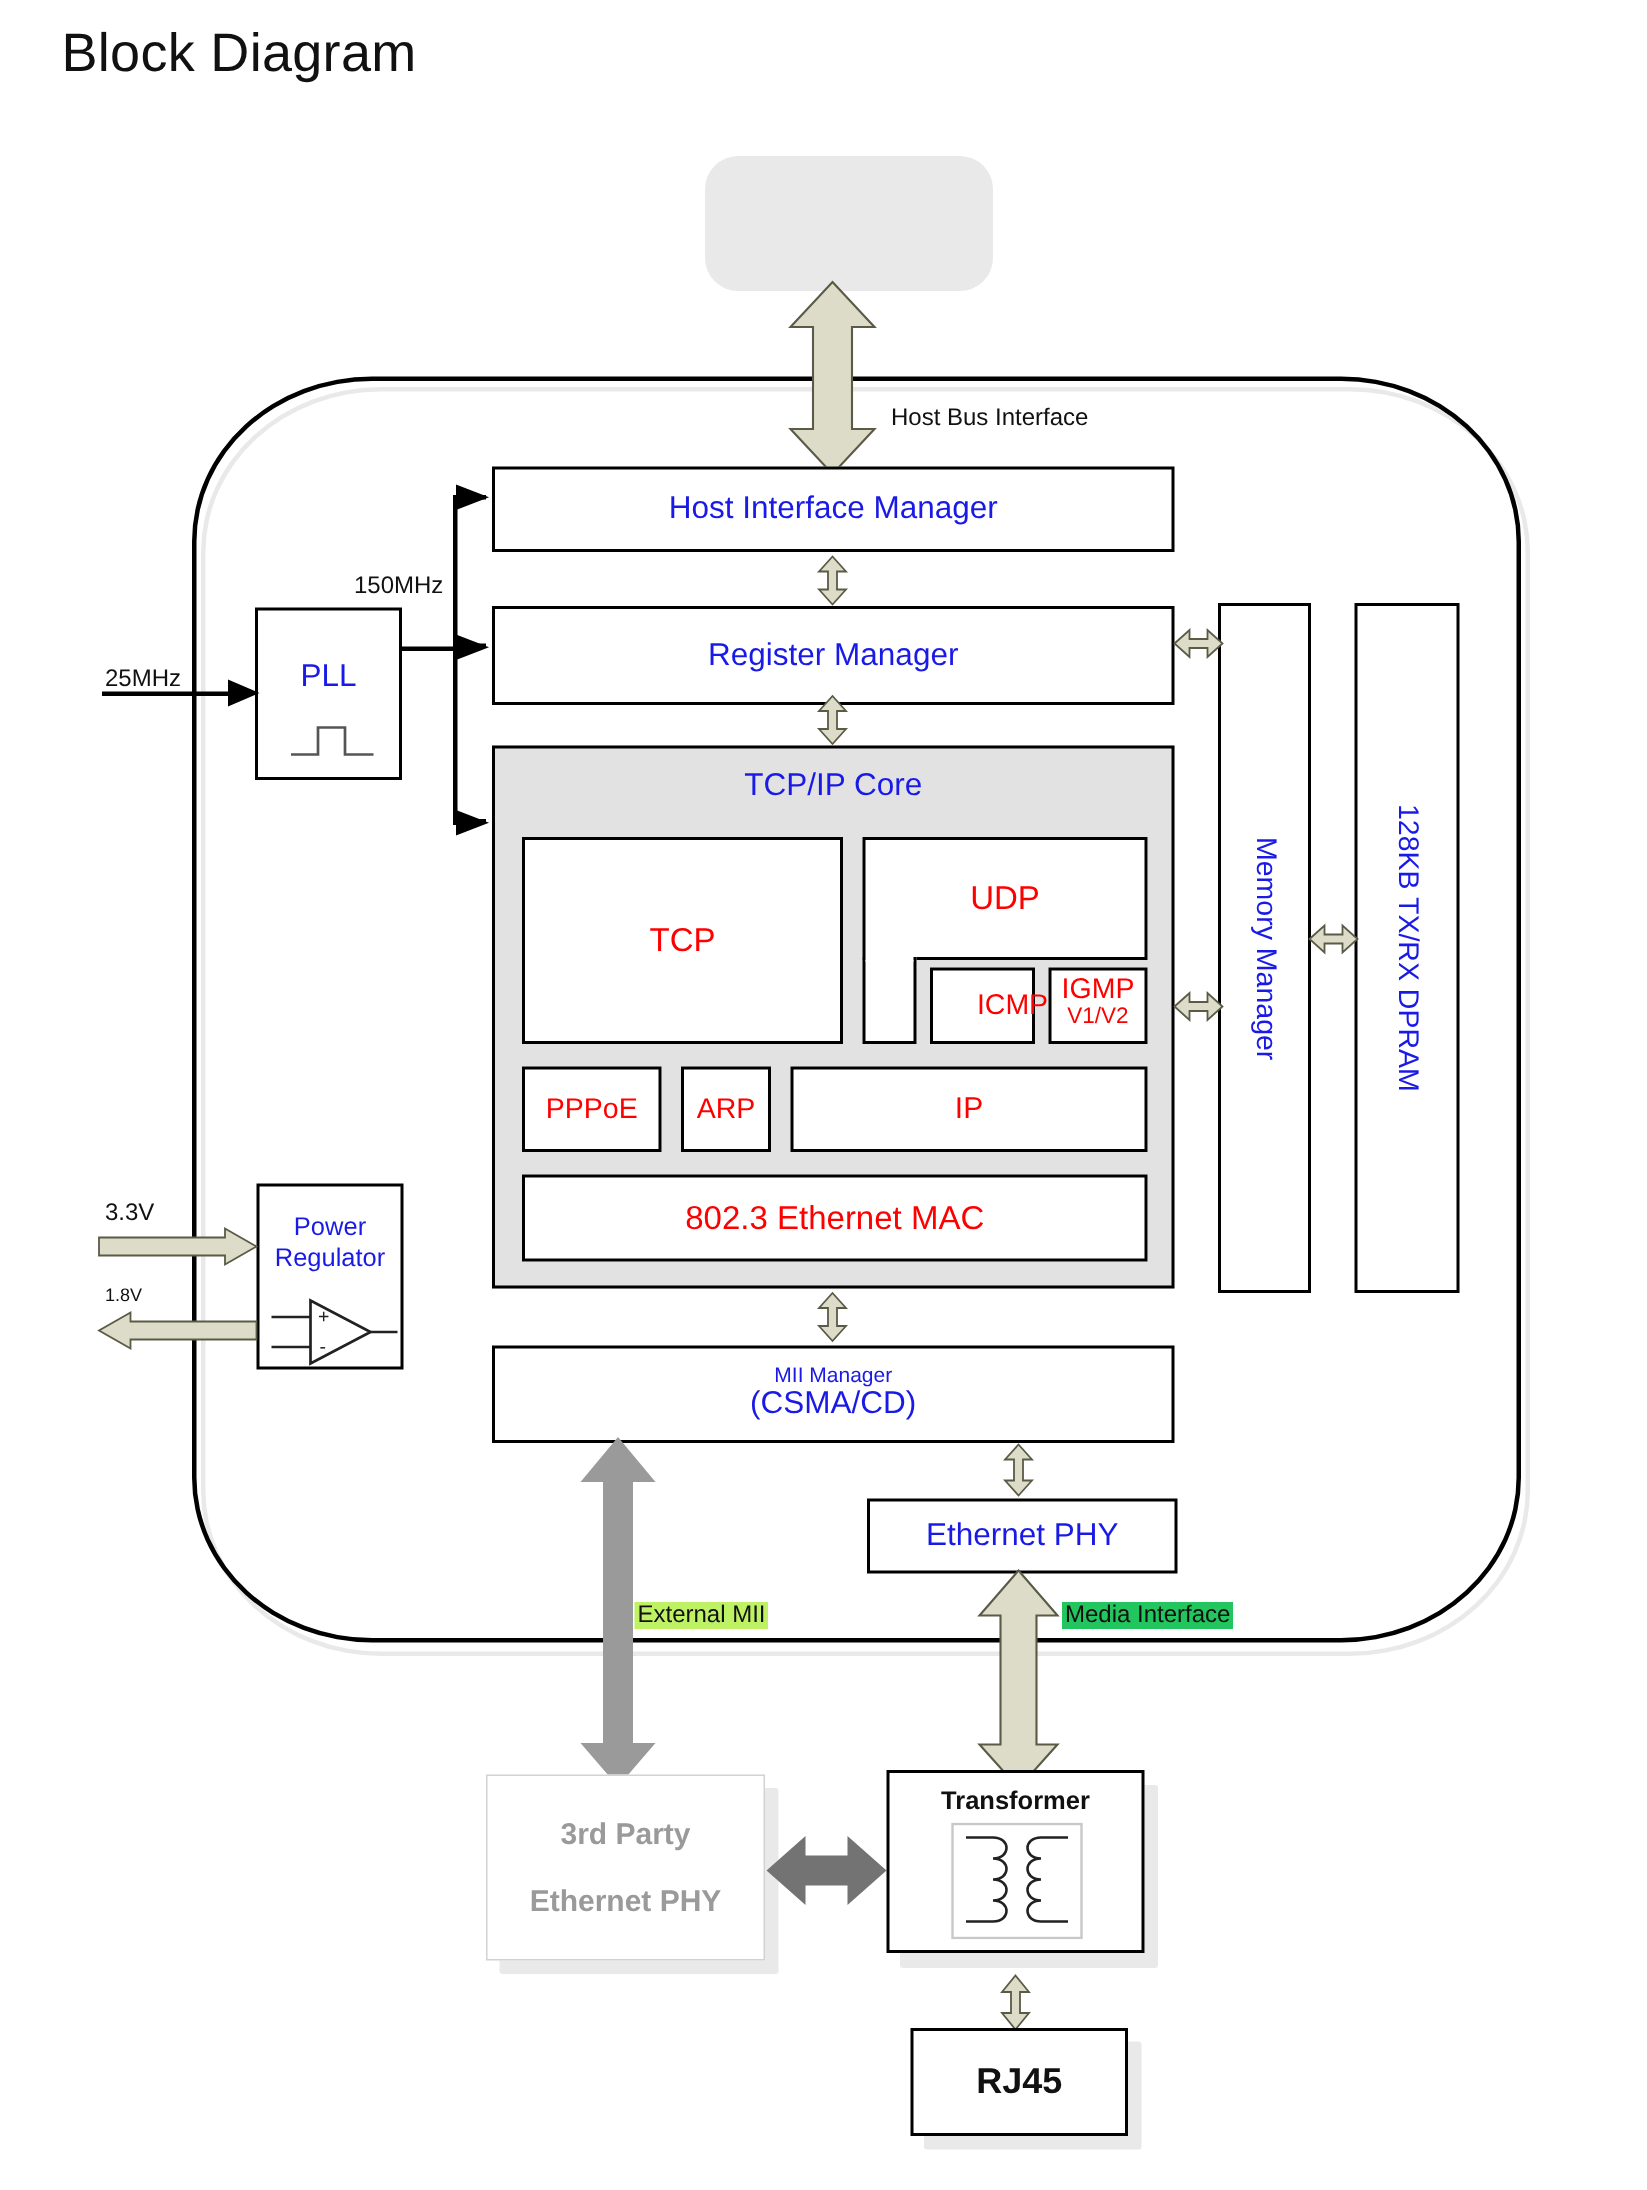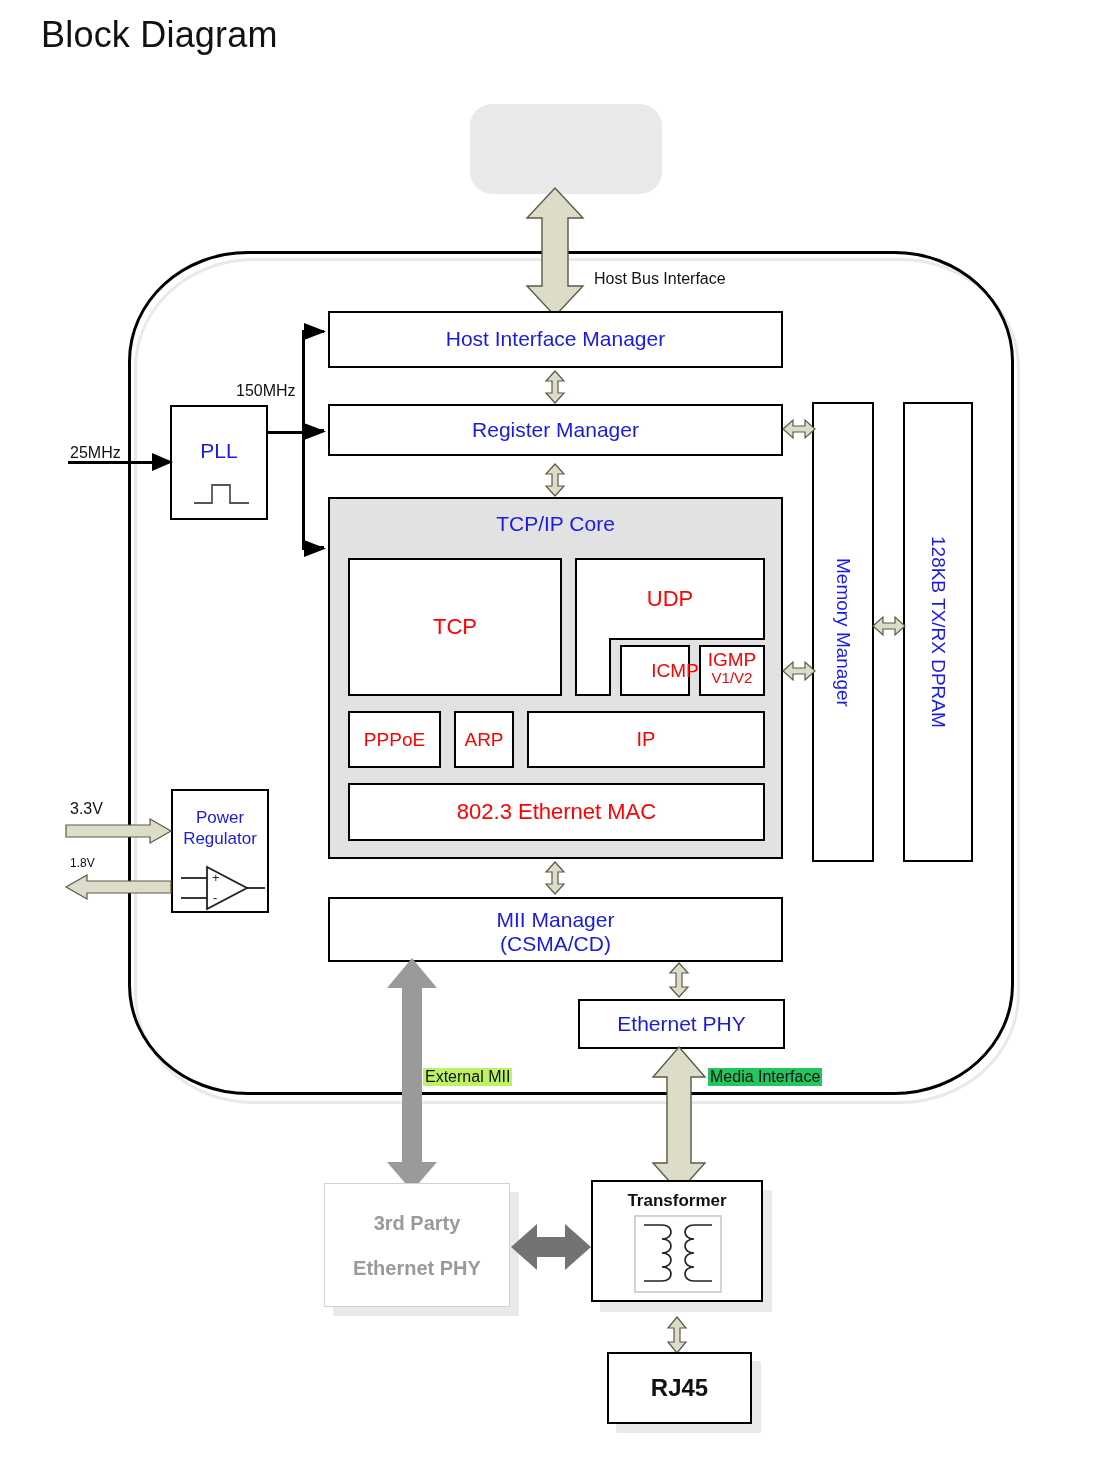--- a/index.html
+++ b/index.html
@@ -73,21 +73,21 @@
   <div class="box" style="left:328px;top:311px;width:455px;height:57px;font-size:21px;">
     <span class="lbl-blue">Host Interface Manager</span>
   </div>
 
   <div class="arrow" style="left:544px;top:370px;">
     <svg width="22" height="34" viewBox="0 0 22 34">
       <polygon points="11,1 20,11 14,11 14,23 20,23 11,33 2,23 8,23 8,11 2,11" fill="#dcdcc8" stroke="#5a5a46" stroke-width="1.2"></polygon>
     </svg>
   </div>
 
-  <div class="box" style="left:328px;top:404px;width:455px;height:52px;font-size:21px;">
+  <div class="box" style="left:328px;top:404px;width:455px;height:66px;font-size:21px;">
     <span class="lbl-blue">Register Manager</span>
   </div>
 
   <div class="arrow" style="left:544px;top:463px;">
     <svg width="22" height="34" viewBox="0 0 22 34">
       <polygon points="11,1 20,11 14,11 14,23 20,23 11,33 2,23 8,23 8,11 2,11" fill="#dcdcc8" stroke="#5a5a46" stroke-width="1.2"></polygon>
     </svg>
   </div>
 
   <div class="box" style="left:328px;top:497px;width:455px;height:362px;background:#e2e2e2;display:block;">
@@ -226,21 +226,21 @@
     </svg>
   </div>
 
   <div class="arrow" style="left:544px;top:861px;">
     <svg width="22" height="34" viewBox="0 0 22 34">
       <polygon points="11,1 20,11 14,11 14,23 20,23 11,33 2,23 8,23 8,11 2,11" fill="#dcdcc8" stroke="#5a5a46" stroke-width="1.2"></polygon>
     </svg>
   </div>
 
   <div class="box" style="left:328px;top:897px;width:455px;height:65px;display:block;padding-top:9px;">
-    <div class="lbl-blue" style="font-size:21px;line-height:1.15;">MII  Manager</div>
+    <div class="lbl-blue" style="font-size:14px;line-height:1.15;">MII  Manager</div>
     <div class="lbl-blue" style="font-size:21px;line-height:1.15;">(CSMA/CD)</div>
   </div>
 
   <div class="arrow" style="left:668px;top:962px;">
     <svg width="22" height="36" viewBox="0 0 22 36">
       <polygon points="11,1 20,11 14,11 14,25 20,25 11,35 2,25 8,25 8,11 2,11" fill="#dcdcc8" stroke="#5a5a46" stroke-width="1.2"></polygon>
     </svg>
   </div>
 
   <div class="box" style="left:578px;top:999px;width:207px;height:50px;font-size:21px;">

